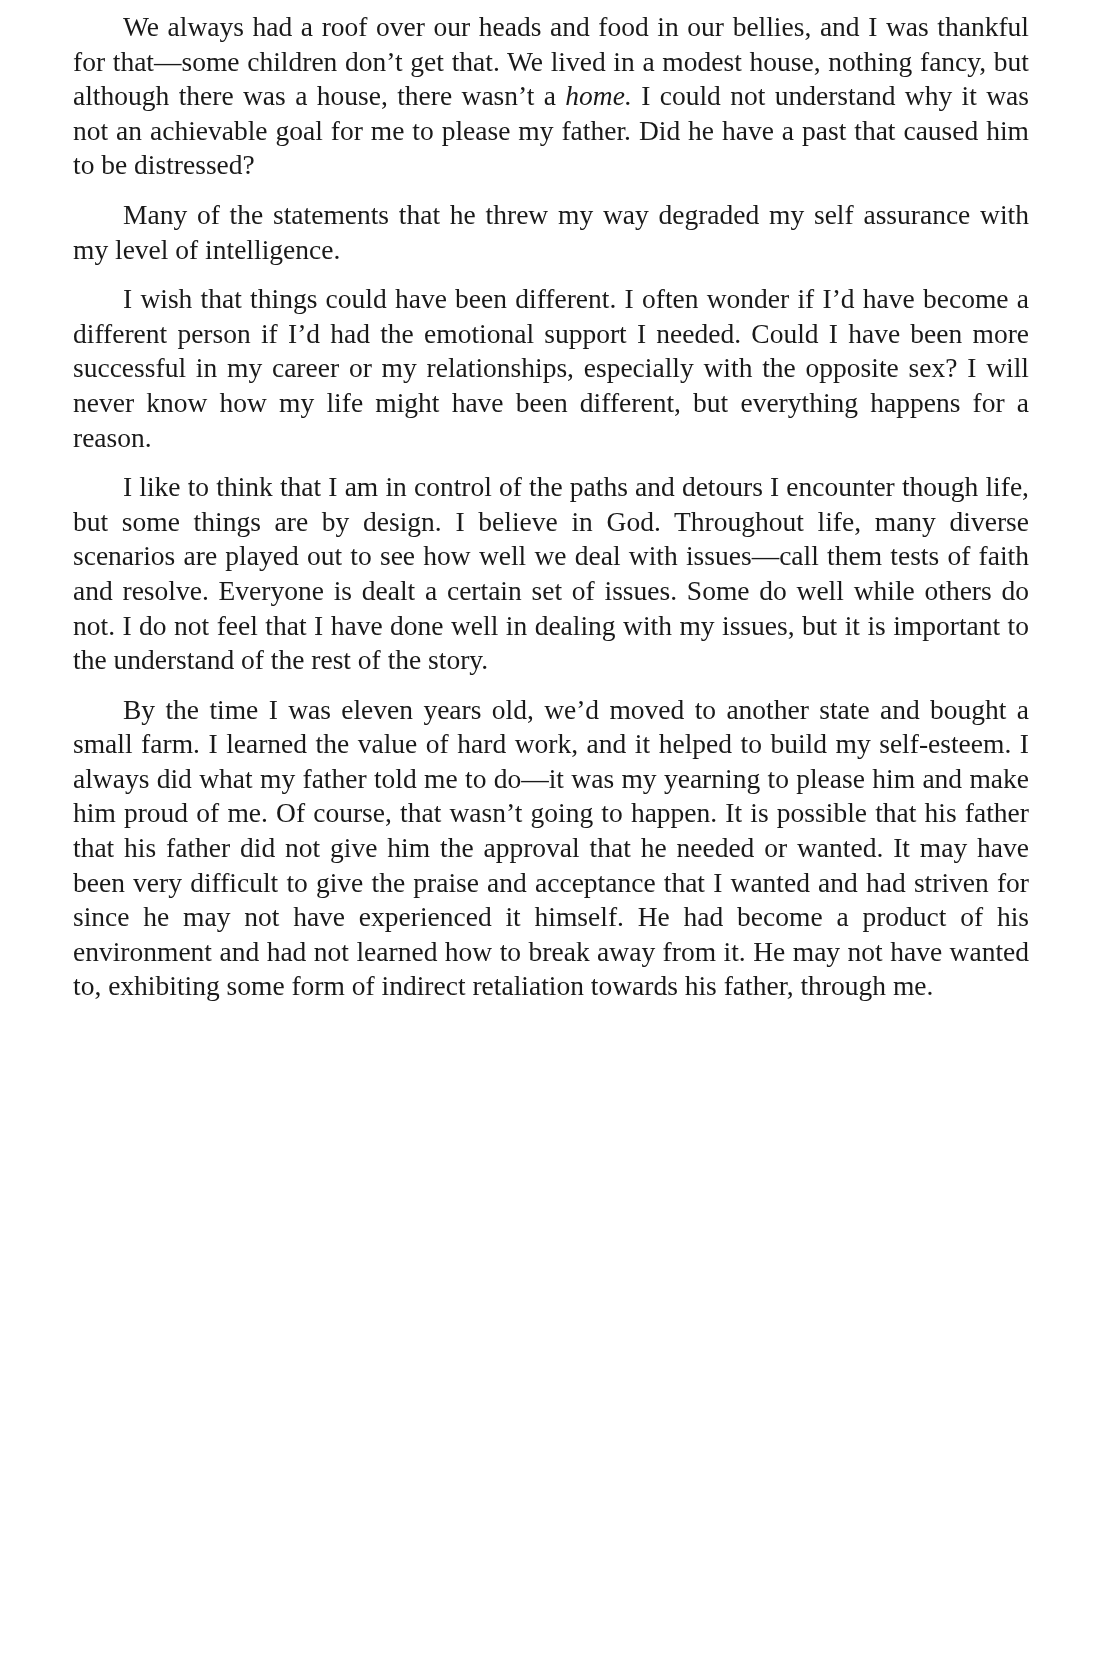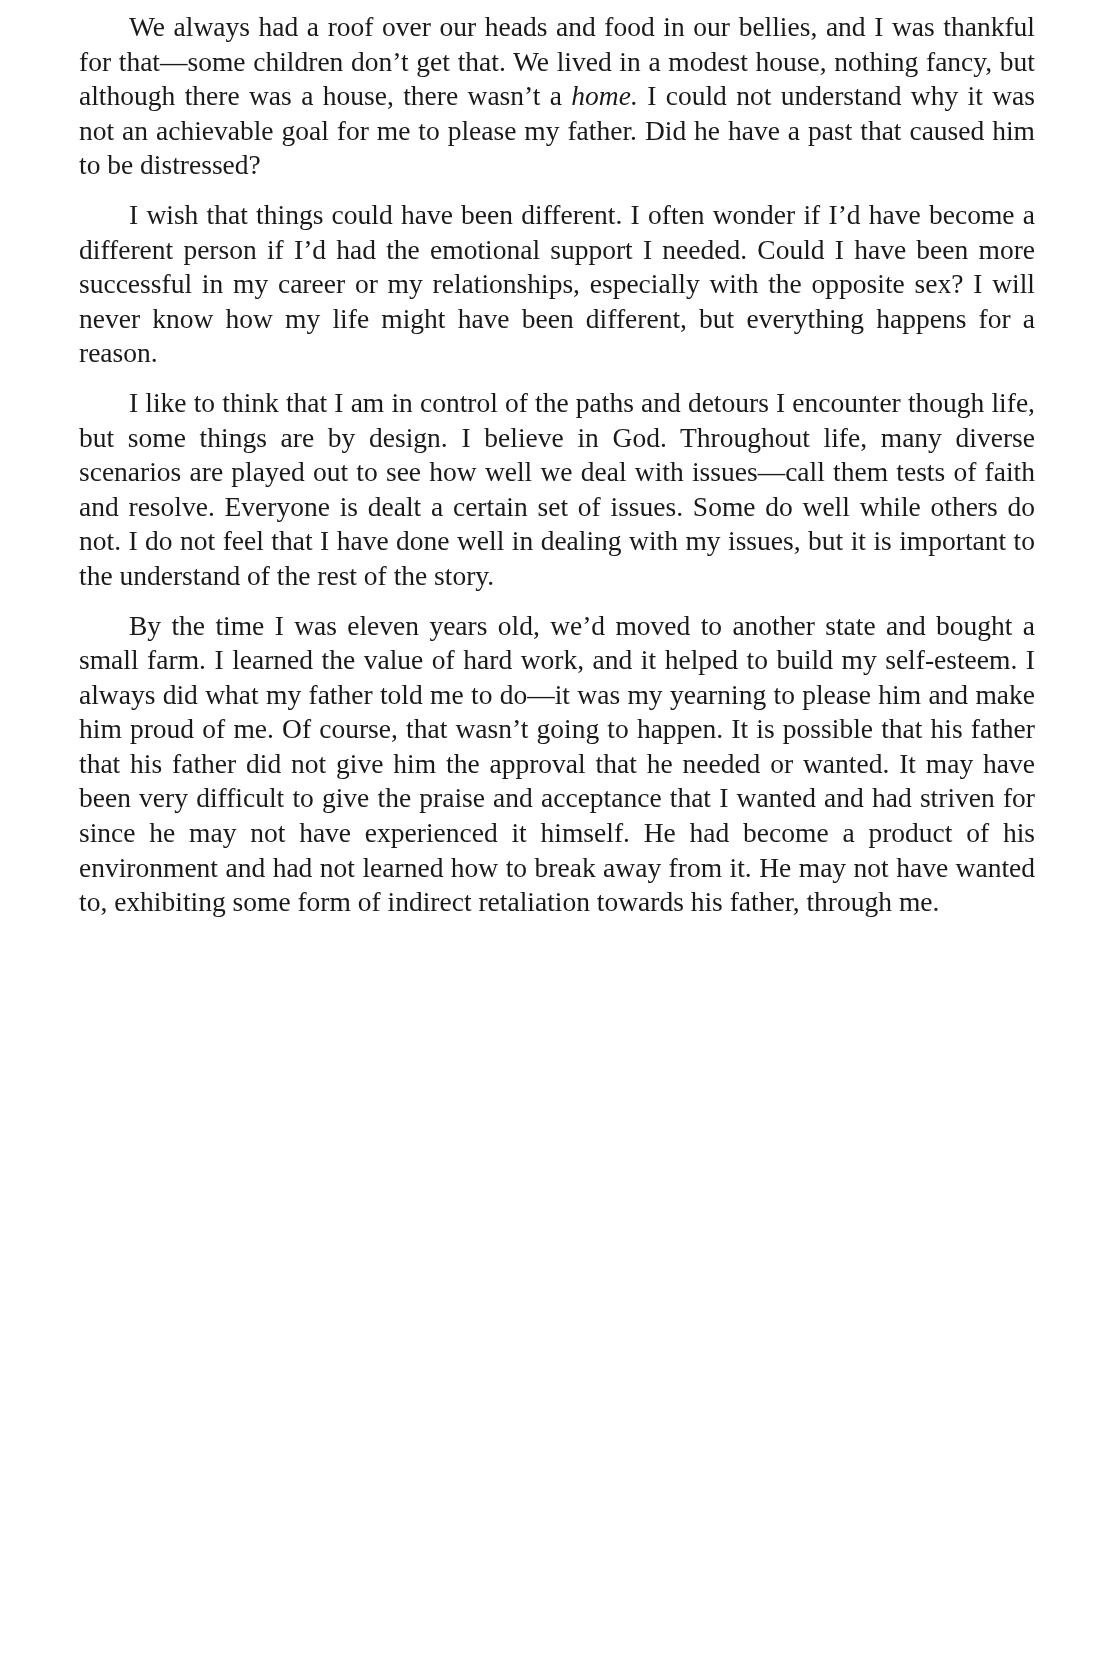--- a/index.html
+++ b/index.html
@@ -1,19 +1,19 @@
 <!DOCTYPE html>
 <html><head>
 <meta charset="utf-8">
 <style>
   html, body { margin: 0; padding: 0; background: #ffffff; }
   body { width: 1112px; height: 1667px; overflow: hidden; position: relative; }
   .page {
     position: absolute;
-    left: 79px;
+    left: 73px;
     top: 10px;
     width: 956px;
     font-family: "Liberation Serif", "DejaVu Serif", serif;
     font-size: 27.5px;
     line-height: 34.6px;
     color: #1a1a1a;
   }
   .page p {
     margin: 0 0 15px 0;
     text-align: justify;
@@ -23,20 +23,23 @@
   .page em { font-style: italic; }
 </style>
 </head>
 <body>
 
 <div class="page">
   <p>
     <span>We always had a roof over our heads and food in our bellies, and I was thankful for that—some children don’t get that. We lived in a modest house, nothing fancy, but although there was a house, there wasn’t a </span><em>home.</em><span> I could not understand why it was not an achievable goal for me to please my father. Did he have a past that caused him to be distressed?</span>
   </p>
   <p>
+    <span>Many of the statements that he threw my way degraded my self assurance with my level of intelligence.</span>
+  </p>
+  <p>
     <span>I wish that things could have been different. I often wonder if I’d have become a different person if I’d had the emotional support I needed. Could I have been more successful in my career or my relationships, especially with the opposite sex? I will never know how my life might have been different, but everything happens for a reason.</span>
   </p>
   <p>
     <span>I like to think that I am in control of the paths and detours I encounter though life, but some things are by design. I believe in God. Throughout life, many diverse scenarios are played out to see how well we deal with issues—call them tests of faith and resolve. Everyone is dealt a certain set of issues. Some do well while others do not. I do not feel that I have done well in dealing with my issues, but it is important to the understand of the rest of the story.</span>
   </p>
   <p>
     <span>By the time I was eleven years old, we’d moved to another state and bought a small farm. I learned the value of hard work, and it helped to build my self-esteem. I always did what my father told me to do—it was my yearning to please him and make him proud of me. Of course, that wasn’t going to happen. It is possible that his father that his father did not give him the approval that he needed or wanted. It may have been very difficult to give the praise and acceptance that I wanted and had striven for since he may not have experienced it himself. He had become a product of his environment and had not learned how to break away from it. He may not have wanted to, exhibiting some form of indirect retaliation towards his father, through me.</span>
   </p>
 </div>
 

